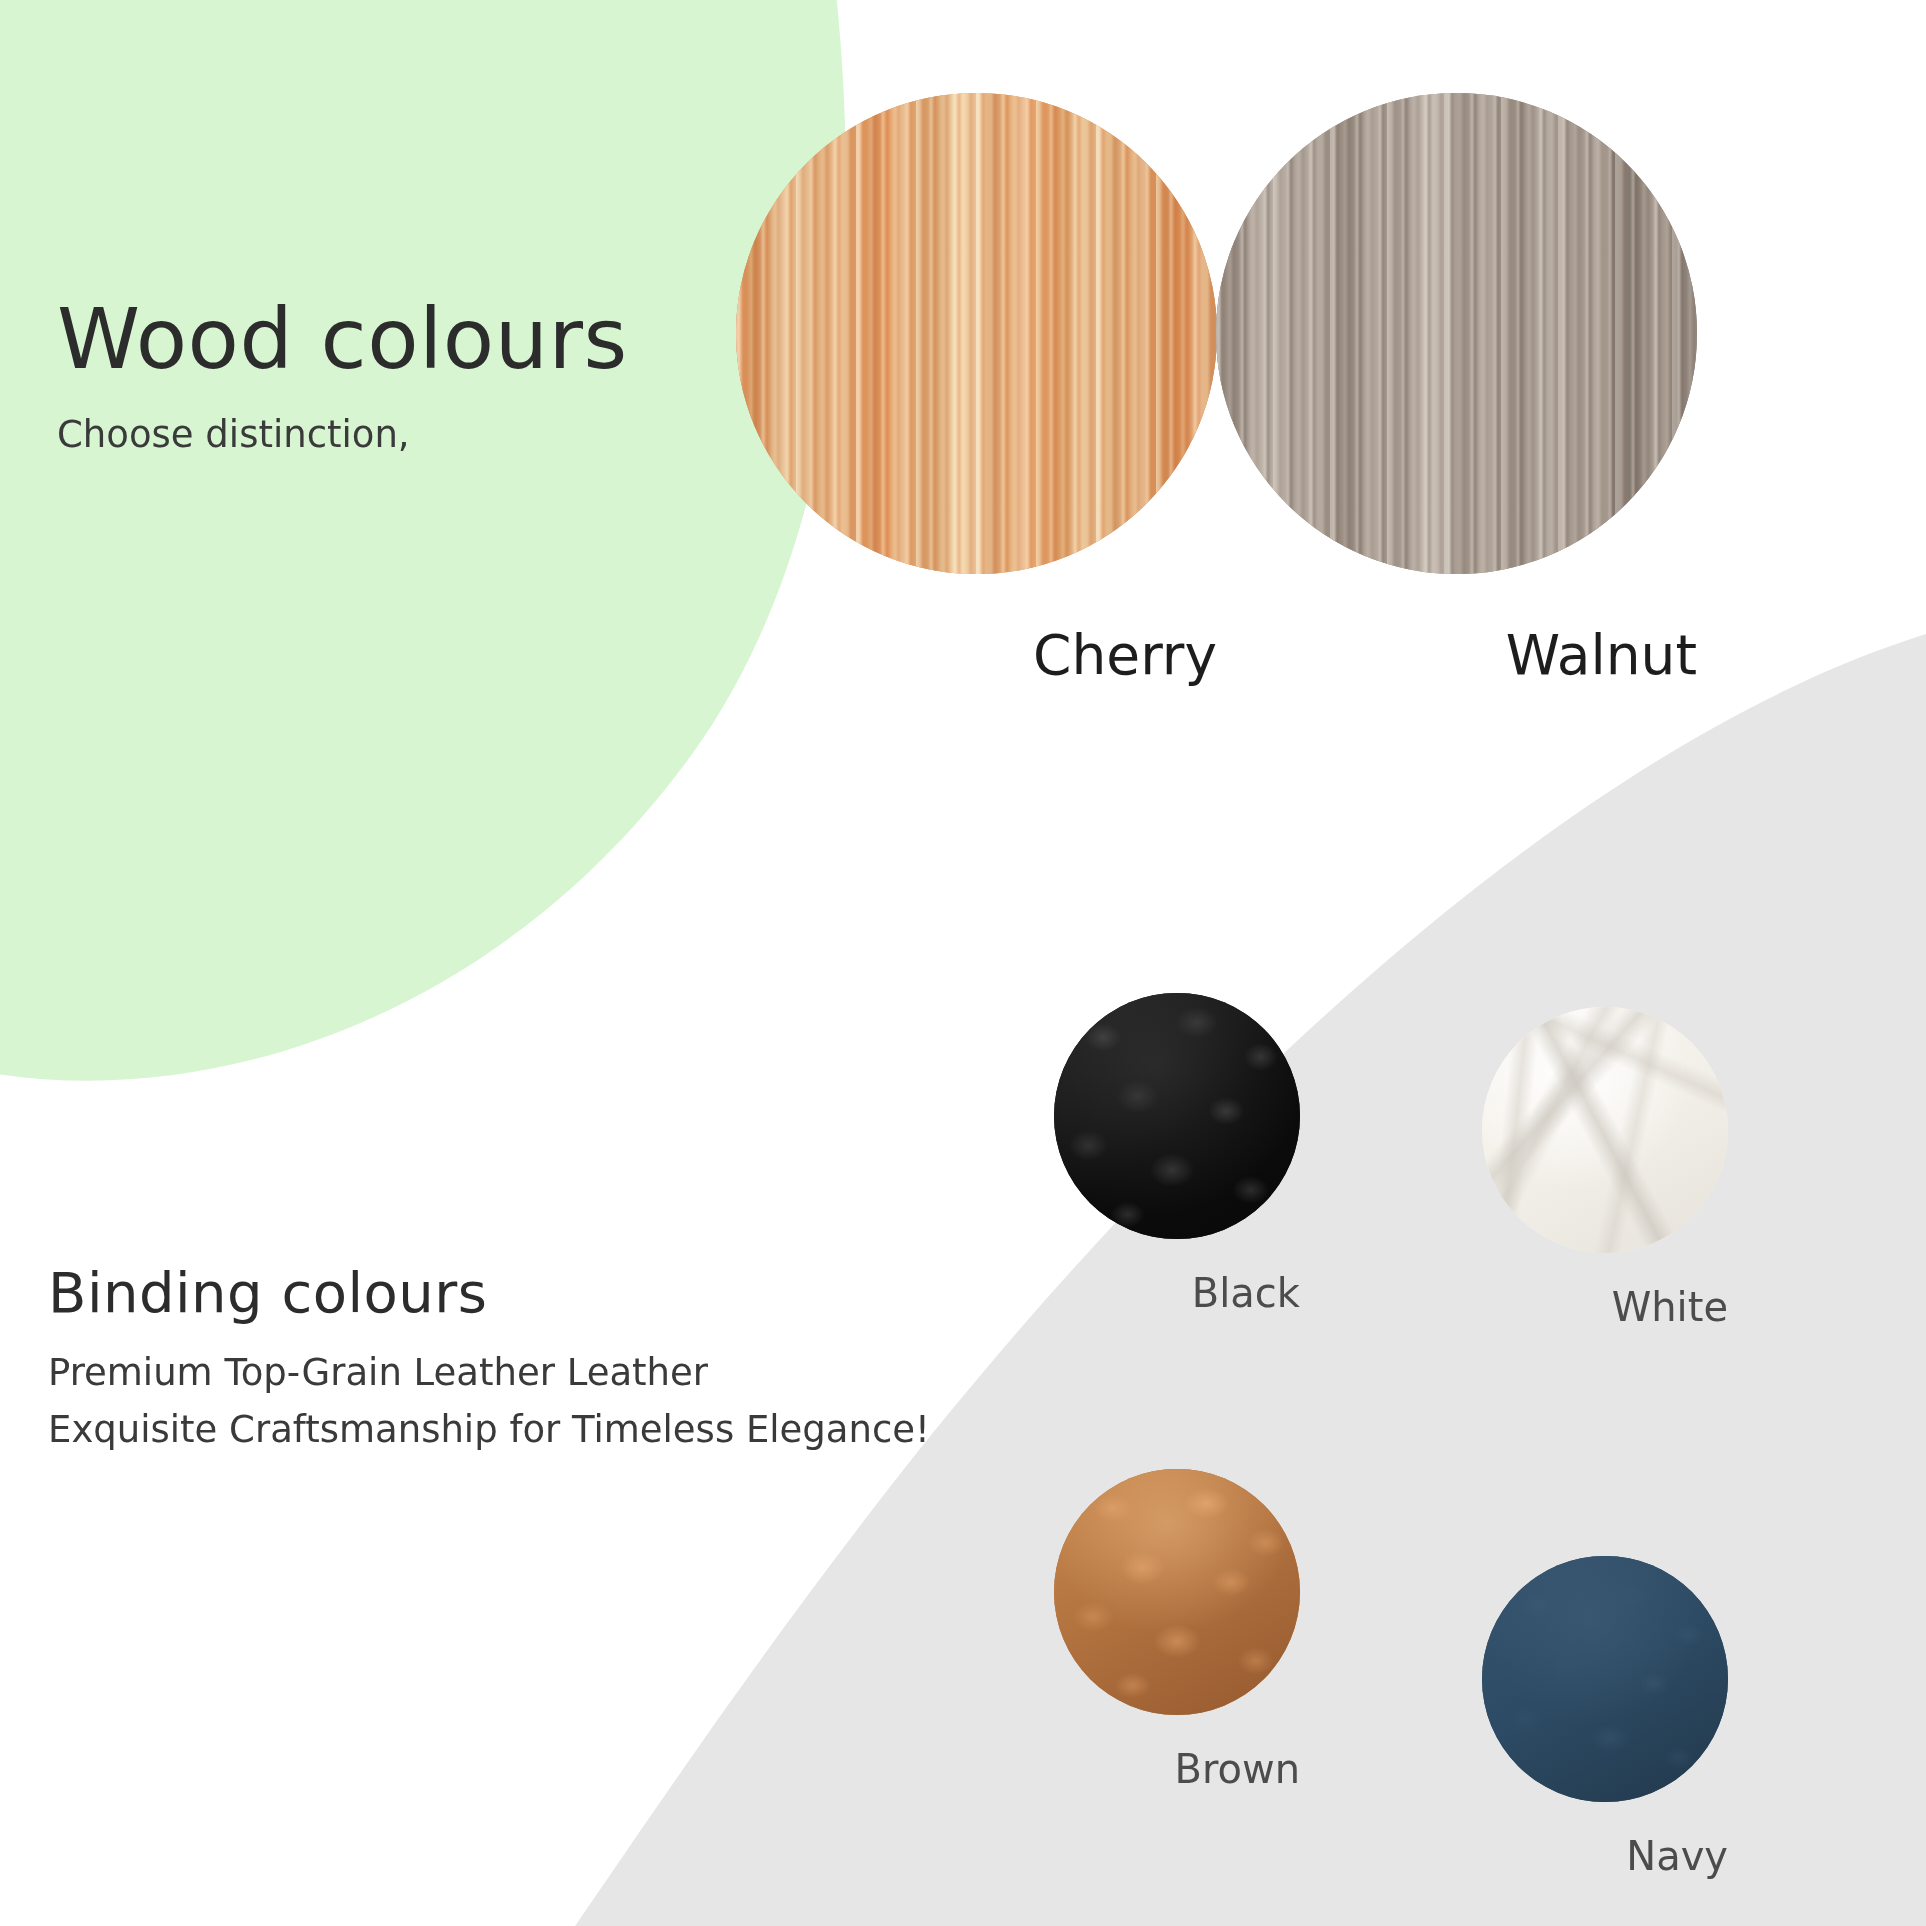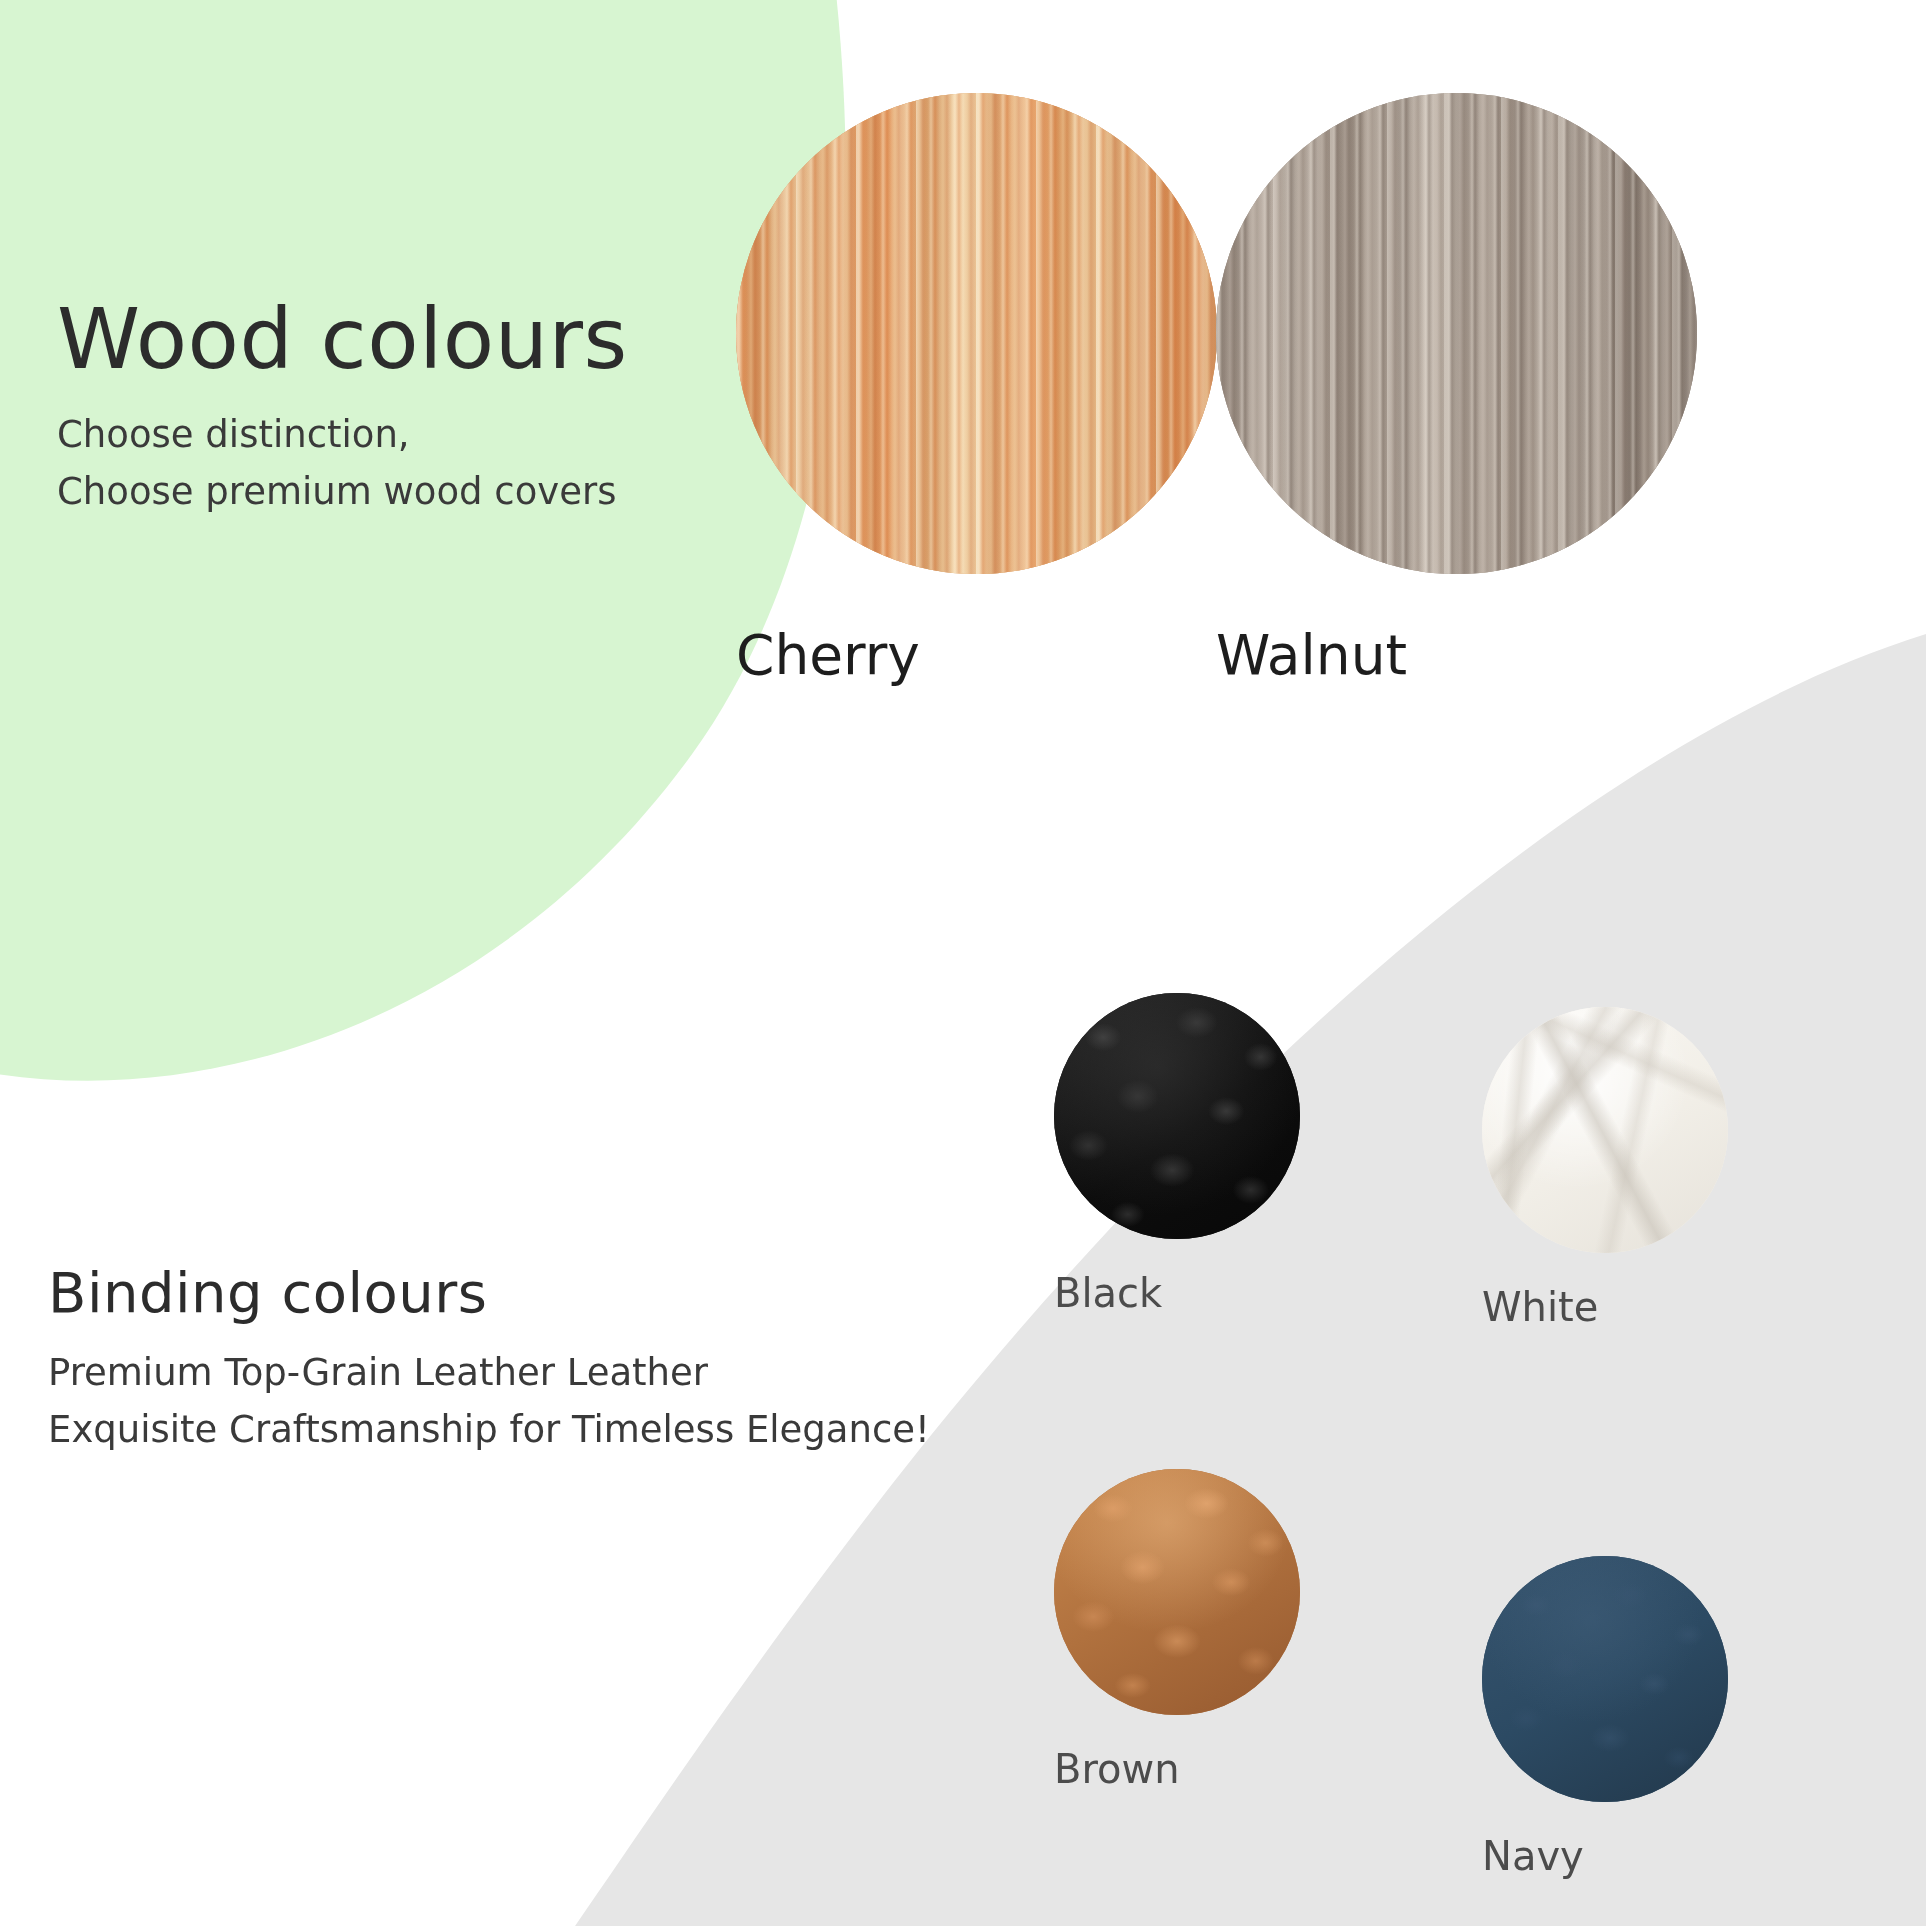--- a/index.html
+++ b/index.html
@@ -55,21 +55,21 @@
 
   #binding-text-block { left: 48px; top: 1265px; }
   #binding-text-block .heading { font-size: 56px; }
   #binding-text-block .subline { font-size: 37px; margin-top: 26px; }
 
   
   .swatch {
     position: absolute;
     display: flex;
     flex-direction: column;
-    align-items: flex-start;
+    align-items: flex-end;
   }
   .disc {
     border-radius: 50%;
     position: relative;
     overflow: hidden;
   }
   .disc .tex { position: absolute; inset: 0; }
 
   .swatch-label {
     font-family: "DejaVu Sans", sans-serif;
@@ -204,21 +204,20 @@
     <rect x="0" y="0" width="1946" height="1946" fill="#ffffff"></rect>
     <path d="M 0,1085 C 240,1120 520,1010 700,760 C 850,550 870,250 845,0 L 0,0 Z" fill="#d7f5d1"></path>
     <path d="M 1946,640 C 1560,760 1150,1180 900,1500 C 760,1680 660,1830 580,1946 L 1946,1946 Z" fill="#e6e6e6"></path>
   </svg>
 
   <div class="content">
 
     <div class="text-block" id="wood-text-block">
       <div class="heading">Wood colours</div>
       <div class="subline">Choose distinction,</div>
-      <div class="subline" style="margin-top:4px;">Choose premium wood covers</div>
     </div>
 
     <div class="swatch wood-swatch" style="left:736px; top:93px;">
       <div class="disc">
         <div class="tex tex-cherry"></div>
       </div>
       <div class="swatch-label">Cherry</div>
     </div>
 
     <div class="swatch wood-swatch" style="left:1216px; top:93px;">

